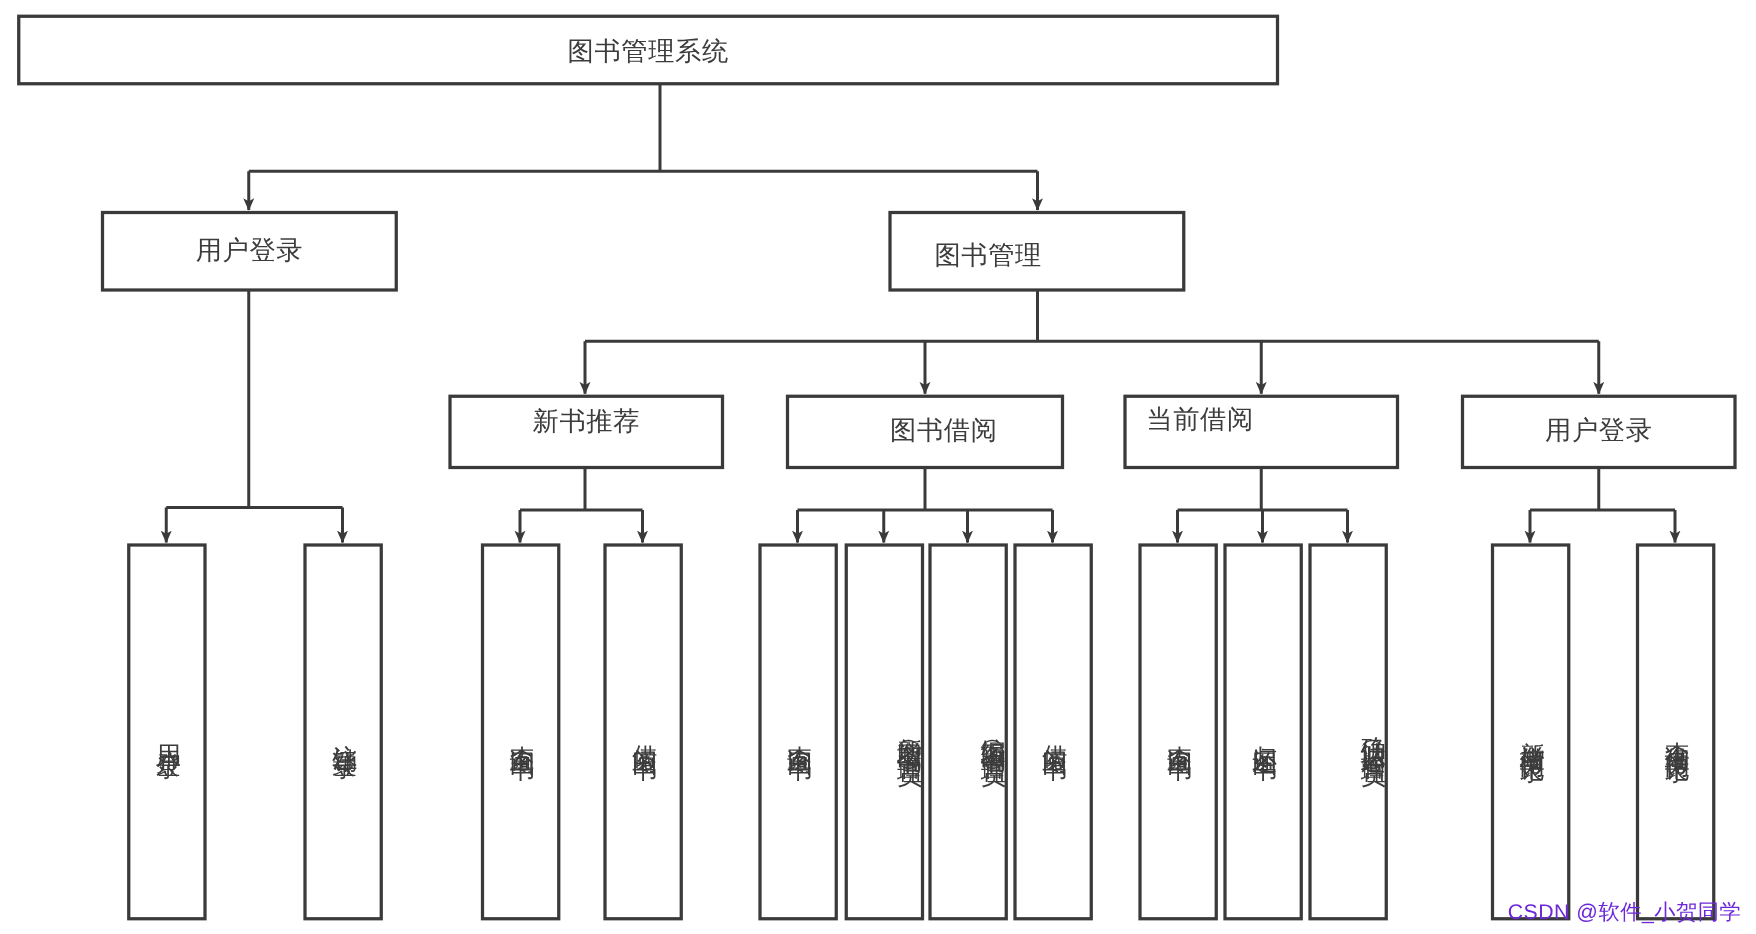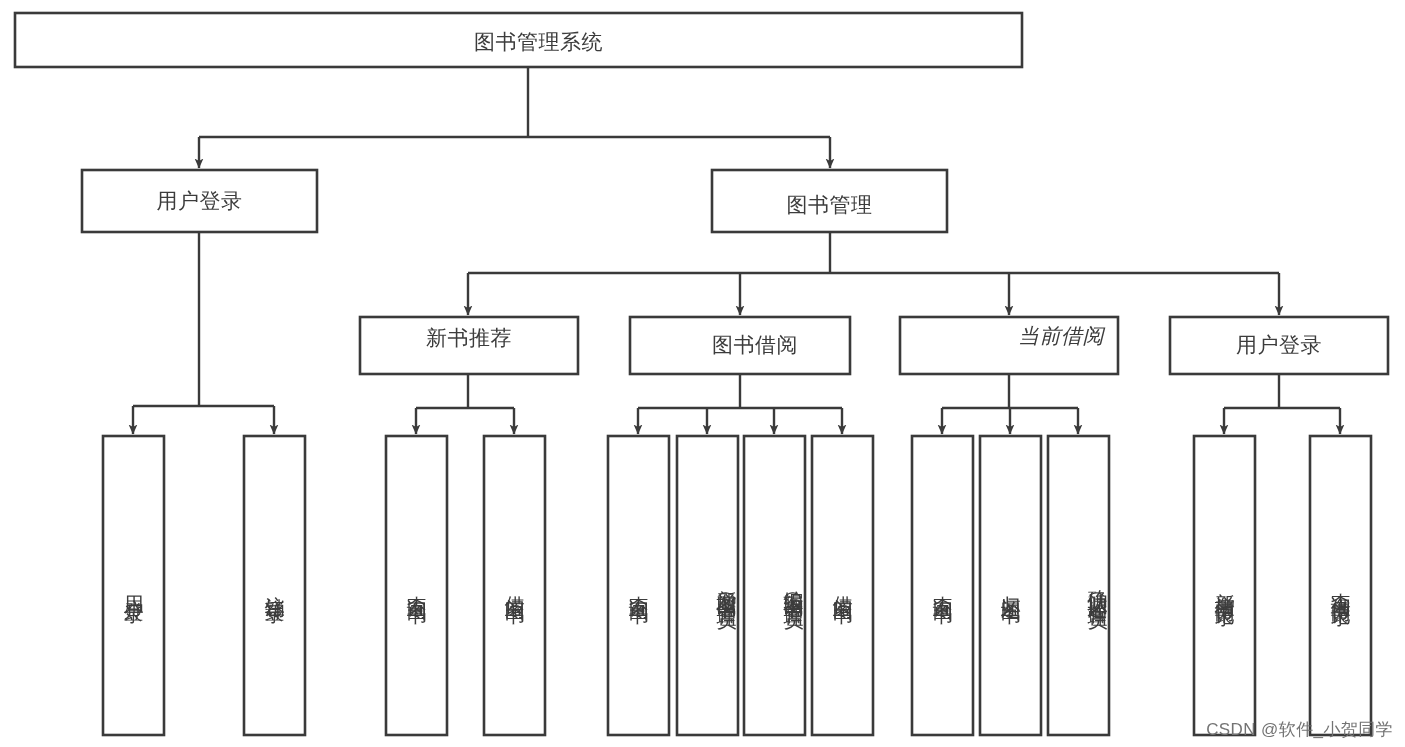--- a/index.html
+++ b/index.html
@@ -62,21 +62,21 @@
     box-sizing: border-box;
   }
   .node-label.vertical.centered {
     align-items: center;
     padding-top: 0;
   }
   .watermark {
     position: absolute;
     right: 12px;
     bottom: 6px;
-    color: #737373;
+    color: #6d28d9;
     font-size: 17px;
     font-family: "Liberation Sans", "DejaVu Sans", sans-serif;
     letter-spacing: 0.4px;
     user-select: none;
   }
 </style>
 </head>
 <body>
 
 <div id="diagram-root">
@@ -150,28 +150,28 @@
     <path class="connector" marker-end="url(#arrow)" d="M942,408 L942,434"></path>
     <path class="connector" marker-end="url(#arrow)" d="M1010,408 L1010,434"></path>
     <path class="connector" marker-end="url(#arrow)" d="M1078,408 L1078,434"></path>
 
     <path class="connector" d="M1279,374 L1279,408"></path>
     <path class="connector" d="M1224,408 L1340,408"></path>
     <path class="connector" marker-end="url(#arrow)" d="M1224,408 L1224,434"></path>
     <path class="connector" marker-end="url(#arrow)" d="M1340,408 L1340,434"></path>
   </svg>
 
-  <div class="node-label" style="left:15px; top:13px; width:1007px; height:58px;padding-left:20px;">图书管理系统</div>
+  <div class="node-label" style="left:15px; top:13px; width:1007px; height:58px;">图书管理系统</div>
 
   <div class="node-label" style="left:82px; top:170px; width:235px; height:62px;">用户登录</div>
-  <div class="node-label" style="left:712px; top:170px; width:235px; height:70px;">图书管理</div>
+  <div class="node-label" style="left:673px; top:170px; width:235px; height:70px;">图书管理</div>
 
   <div class="node-label" style="left:360px; top:317px; width:218px; height:43px;">新书推荐</div>
   <div class="node-label" style="left:630px; top:317px; width:250px; height:57px;">图书借阅</div>
-  <div class="node-label" style="left:952px; top:317px; width:218px; height:39px;font-style:italic;">当前借阅</div>
+  <div class="node-label" style="left:851px; top:317px; width:218px; height:39px;">当前借阅</div>
   <div class="node-label" style="left:1170px; top:317px; width:218px; height:57px;">用户登录</div>
 
   <div class="node-label vertical centered" style="left:103px; top:436px; width:61px; height:299px;">用户登录</div>
   <div class="node-label vertical centered" style="left:244px; top:436px; width:61px; height:299px;">注销登录</div>
 
   <div class="node-label vertical centered" style="left:386px; top:436px; width:61px; height:299px;">查询图书</div>
   <div class="node-label vertical centered" style="left:484px; top:436px; width:61px; height:299px;">借阅图书</div>
 
   <div class="node-label vertical centered" style="left:608px; top:436px; width:61px; height:299px;">查询图书</div>
   <div class="node-label vertical" style="left:677px; top:436px; width:61px; height:299px;">新增图书（管理员）</div>

